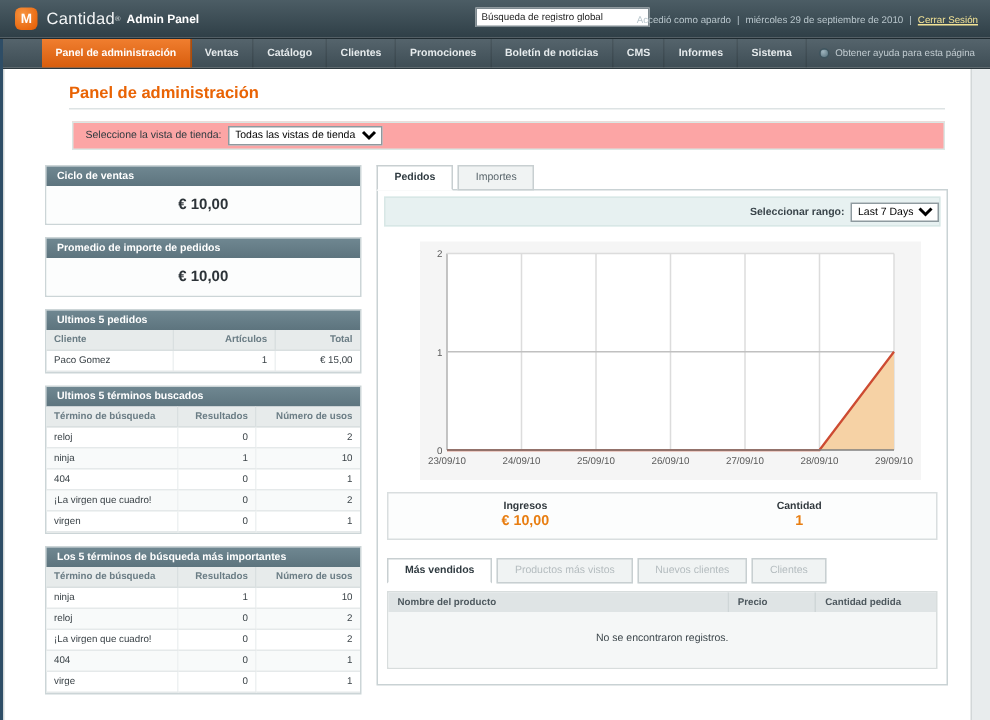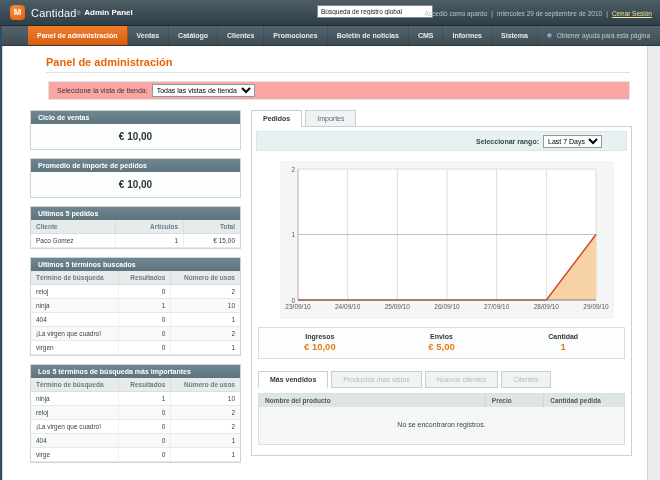--- a/index.html
+++ b/index.html
@@ -72,21 +72,21 @@
   table.dtab tr:nth-child(even) td { background:#f8fafa; }
 
   
   .tabs { display:flex; gap:3px; position:relative; z-index:2; }
   .tab { font-size:7px; padding:4px 11px; border:1px solid #c8cfd1; background:#f0f3f3;
          color:#59656b; cursor:pointer; margin-bottom:-1px; }
   .tab.active { background:#fff; color:#2f3a40; font-weight:bold; border-bottom:1px solid #fff; }
   .tab.disabled { color:#b4bcbf; cursor:default; }
   .panel { border:1px solid #c9d2d4; background:#fff; padding:4px 4px 10px; }
   .toolbar { background:#e7f1f1; border:1px solid #d8e7e6; height:20px; display:flex;
-             align-items:center; justify-content:flex-end; gap:4px; padding-right:24px;
+             align-items:center; justify-content:flex-end; gap:4px; padding-right:0;
              font-size:7px; font-weight:bold; color:#39444a; }
   .chart-wrap { margin:10px 4px 8px 24px; background:#f5f5f5; width:334px; padding:2px; }
   .tick { font-size:6.5px; fill:#595959; font-family:"Liberation Sans", sans-serif; }
   .totals { display:flex; border:1px solid #d9dedf; background:#fcfdfd; margin:0 2px;
             padding:5px 0 6px; }
   .totals .cell { flex:1; text-align:center; }
   .totals .lbl { font-size:7px; font-weight:bold; color:#30383d; }
   .totals .val { font-size:9.5px; font-weight:bold; color:#e87d10; margin-top:1px; }
 
   .btabs { display:flex; gap:3px; margin:12px 2px 0; position:relative; z-index:2; }
@@ -307,24 +307,20 @@
               <text class="tick" x="264.33333333333337" y="146" text-anchor="middle">28/09/10</text>
               <text class="tick" x="314" y="146" text-anchor="middle">29/09/10</text>
             </svg></div>
 
         <div class="totals">
             <div class="cell">
               <div class="lbl">Ingresos</div>
               <div class="val">€ 10,00</div>
             </div>
             <div class="cell">
-              <div class="lbl">Envios</div>
-              <div class="val">€ 5,00</div>
-            </div>
-            <div class="cell">
               <div class="lbl">Cantidad</div>
               <div class="val">1</div>
             </div>
           </div>
 
         <div class="btabs">
             <span class="tab active">Más vendidos</span>
             <span class="tab disabled">Productos más vistos</span>
             <span class="tab disabled">Nuevos clientes</span>
             <span class="tab disabled">Clientes</span>

